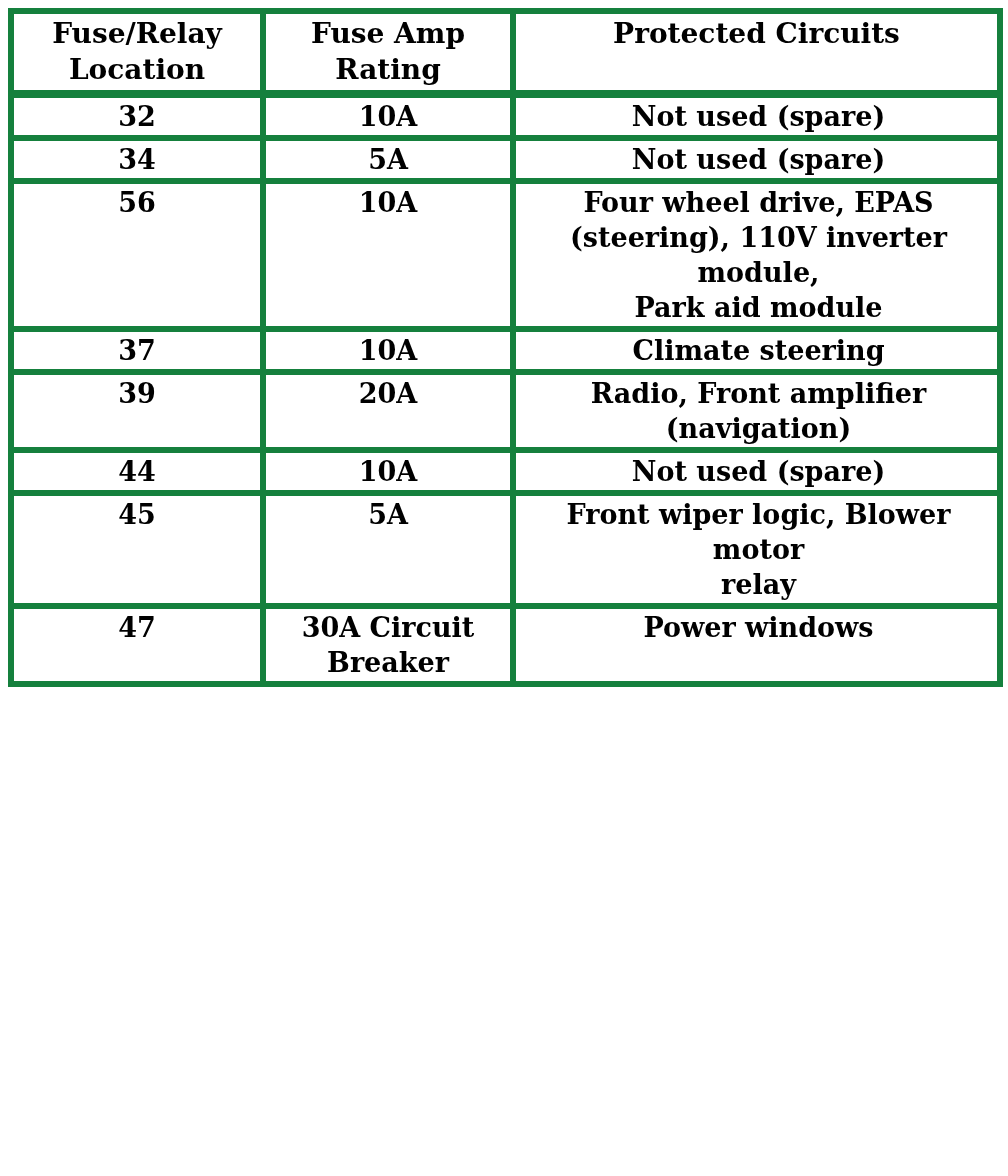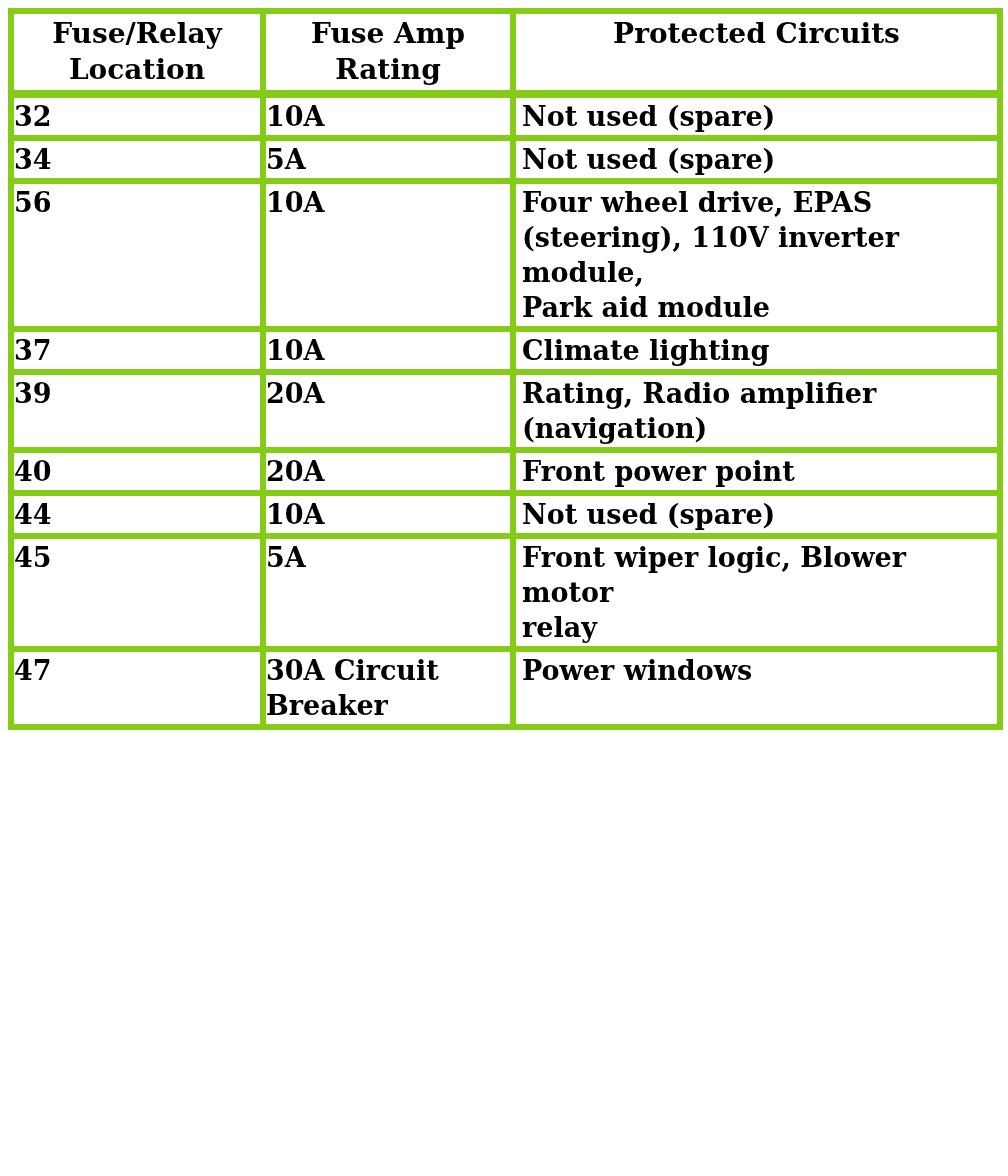--- a/index.html
+++ b/index.html
@@ -14,40 +14,41 @@
     color: #000000;
   }
   table.fuse-table {
     border-collapse: collapse;
     table-layout: fixed;
     width: 989px;
     margin: 8px 0 0 8px;
   }
   .fuse-table th,
   .fuse-table td {
-    border: 6px solid #84cc16;
+    border: 6px solid #15803d;
     font-weight: 700;
     font-size: 27px;
     line-height: 35px;
     vertical-align: top;
     white-space: pre-line;
     padding: 1px 0;
     overflow: hidden;
   }
   .fuse-table th {
     border-bottom-width: 8px;
     text-align: center;
     font-size: 28px;
     line-height: 36px;
     padding: 2px 0;
   }
   .fuse-table td.center {
+    text-align: center;
   }
   .fuse-table td.circuits {
-    text-align: left;
+    text-align: center;
     padding-left: 6px;
     padding-right: 2px;
   }
 </style>
 </head>
 <body>
 
 <table class="fuse-table">
   <colgroup>
     <col style="width:252px">
@@ -77,32 +78,27 @@
       <tr>
         <td class="center">56</td>
         <td class="center">10A</td>
         <td class="circuits">Four wheel drive, EPAS
 (steering), 110V inverter module,
 Park aid module</td>
       </tr>
       <tr>
         <td class="center">37</td>
         <td class="center">10A</td>
-        <td class="circuits">Climate lighting</td>
+        <td class="circuits">Climate steering</td>
       </tr>
       <tr>
         <td class="center">39</td>
         <td class="center">20A</td>
-        <td class="circuits">Rating, Radio amplifier
+        <td class="circuits">Radio, Front amplifier
 (navigation)</td>
-      </tr>
-      <tr>
-        <td class="center">40</td>
-        <td class="center">20A</td>
-        <td class="circuits">Front power point</td>
       </tr>
       <tr>
         <td class="center">44</td>
         <td class="center">10A</td>
         <td class="circuits">Not used (spare)</td>
       </tr>
       <tr>
         <td class="center">45</td>
         <td class="center">5A</td>
         <td class="circuits">Front wiper logic, Blower motor

